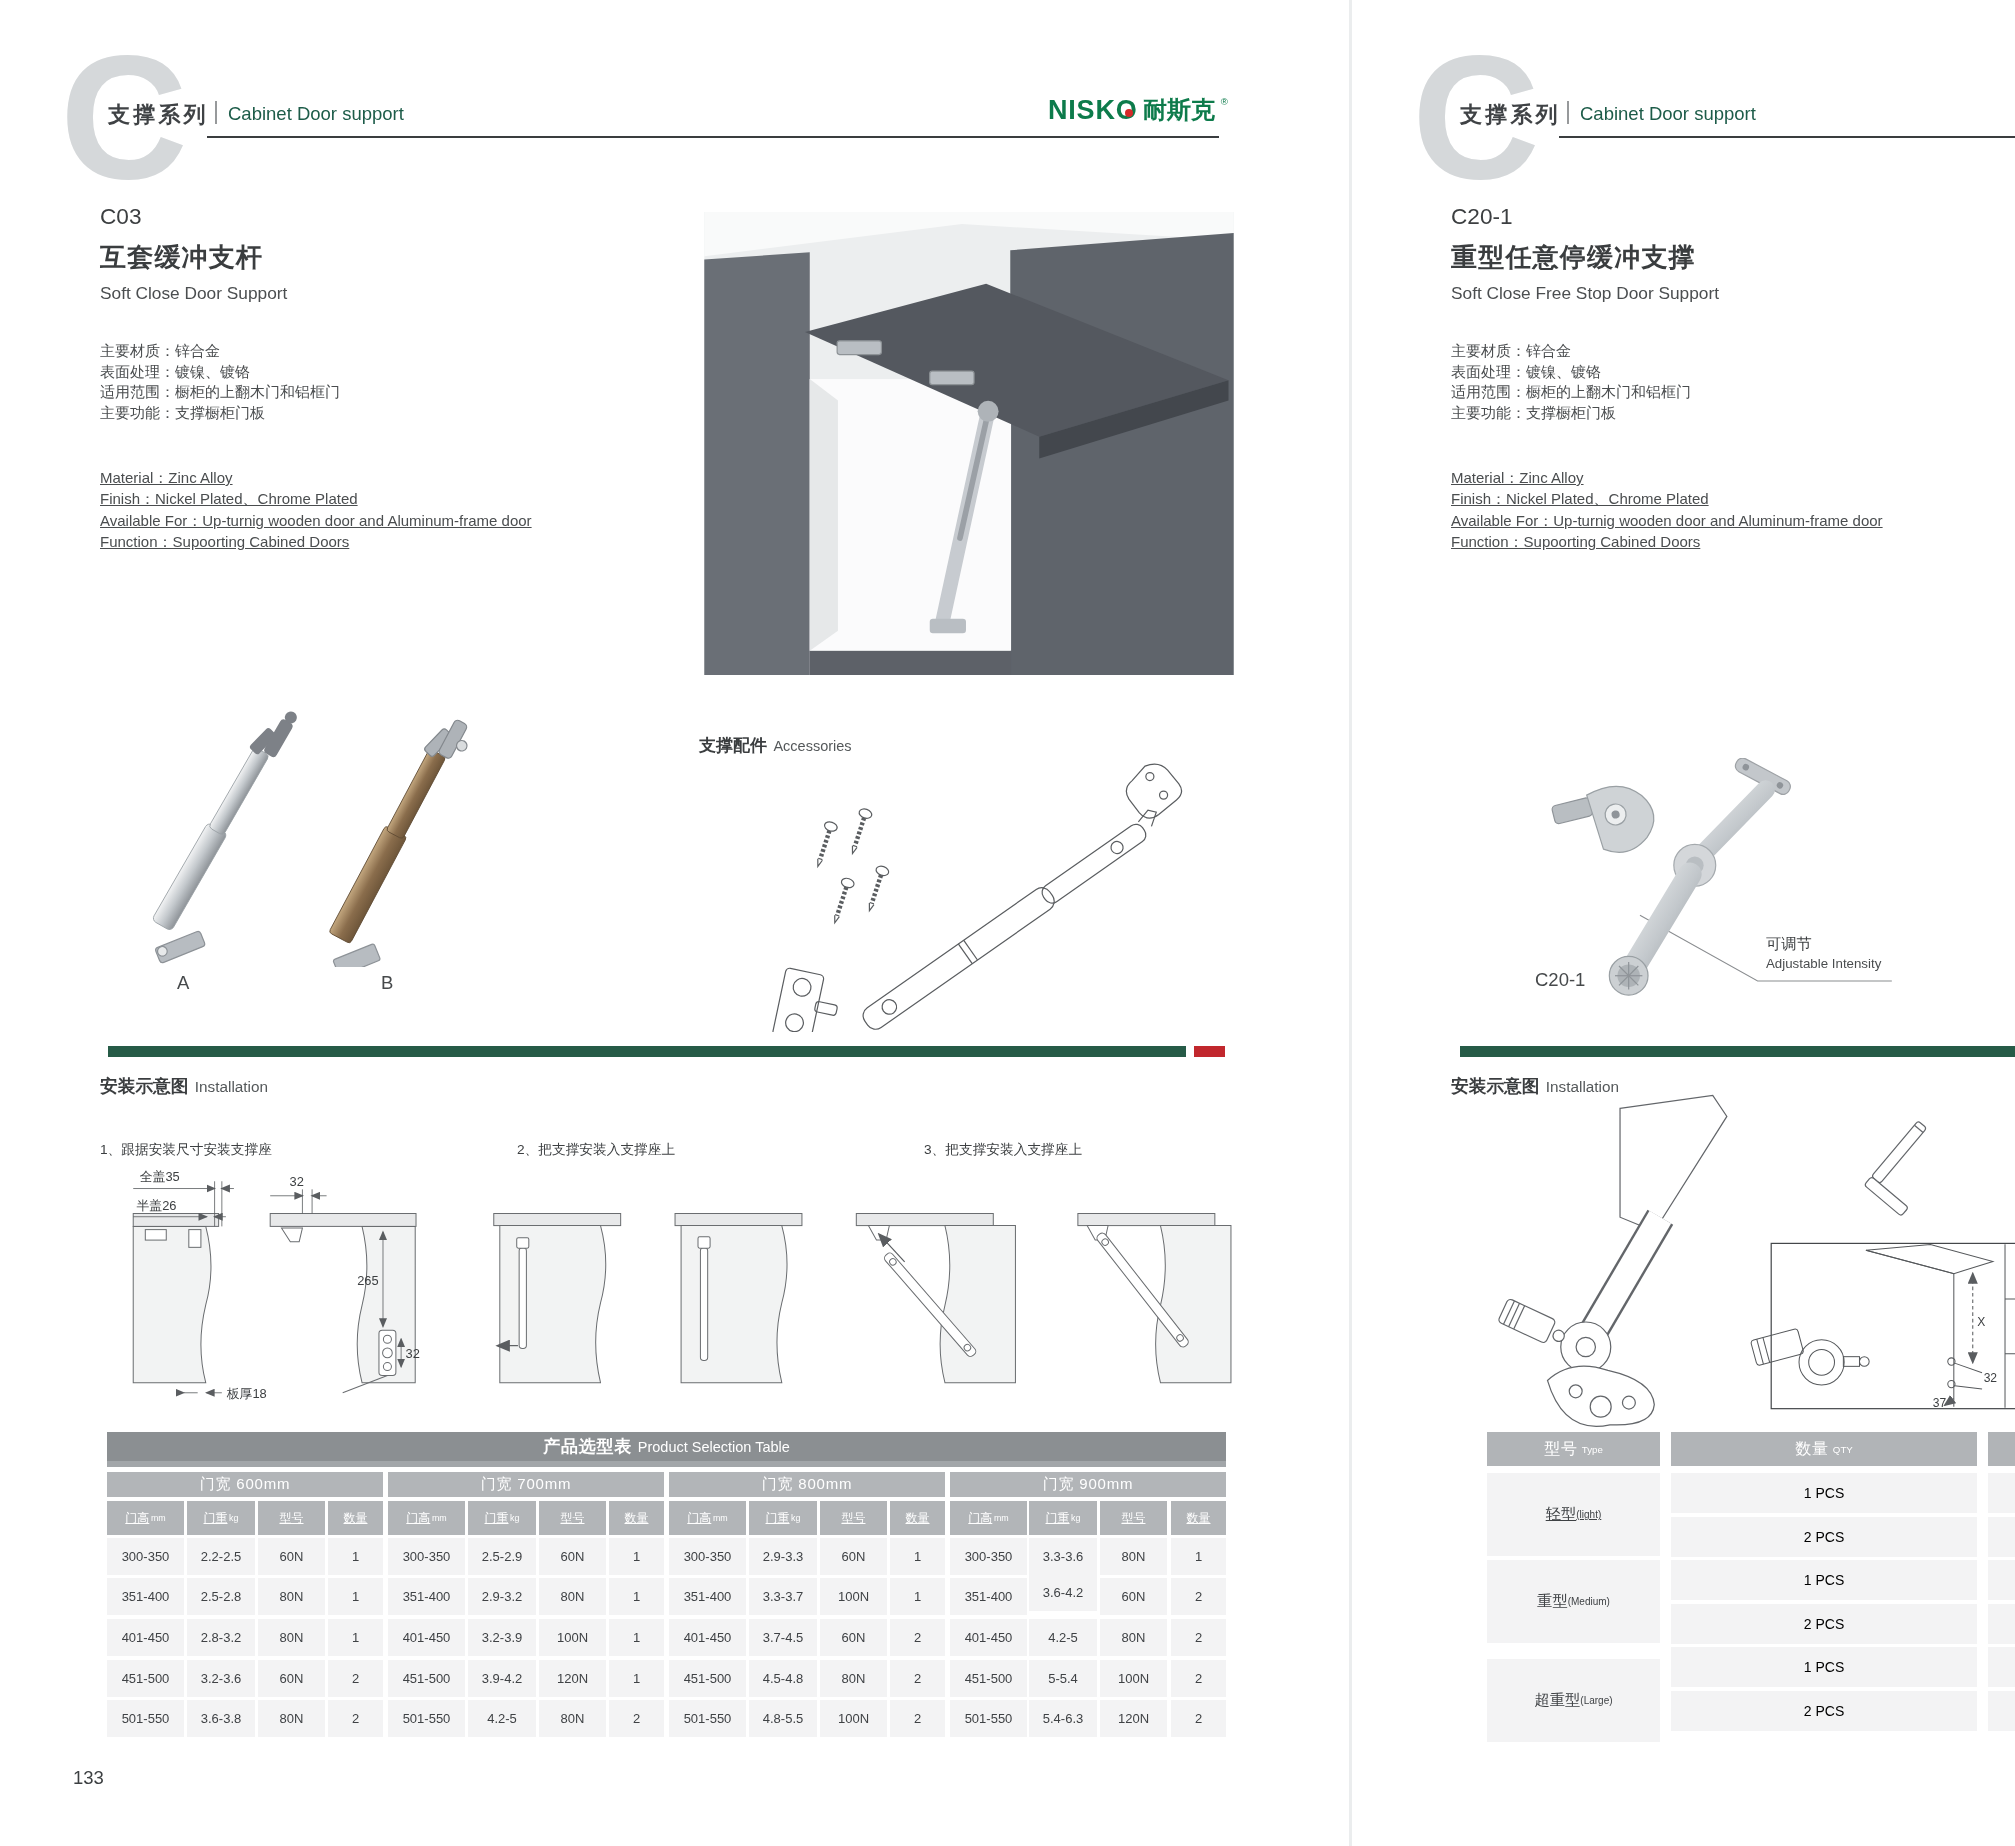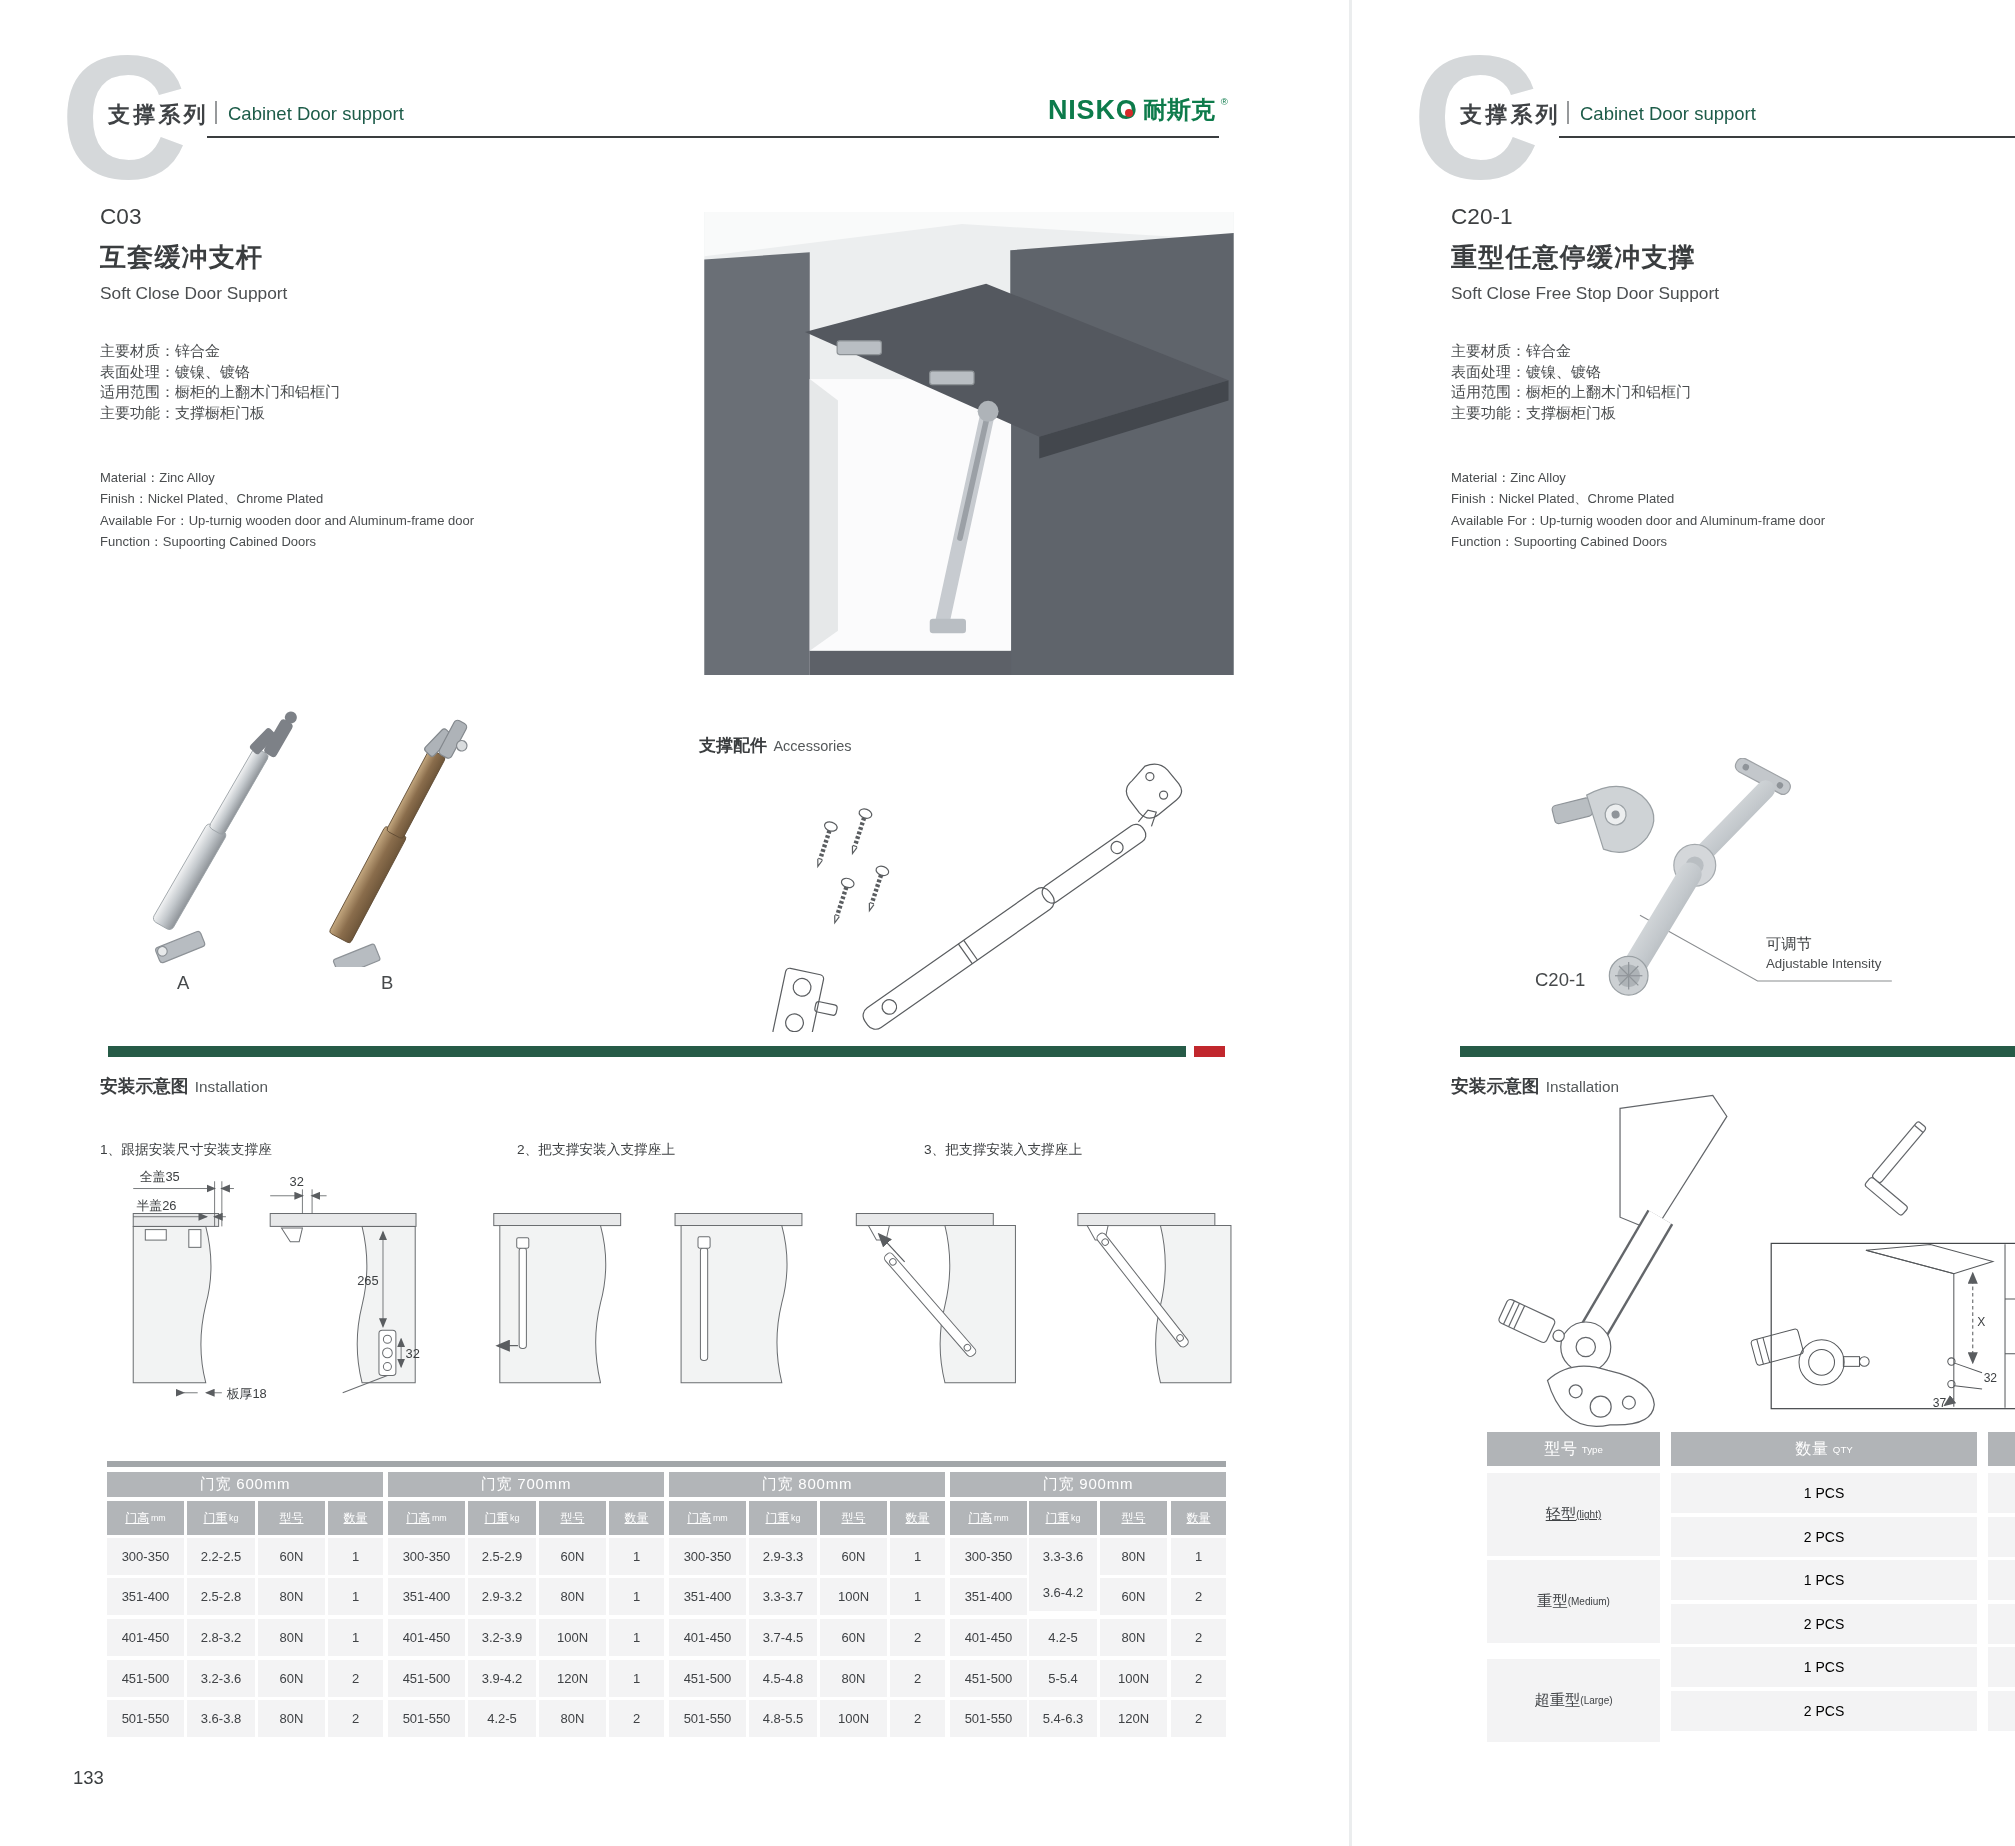--- a/index.html
+++ b/index.html
@@ -13,21 +13,21 @@
   .brand{position:absolute;display:flex;align-items:flex-start;gap:5.6px;z-index:2;}
   .brand-en{position:relative;font-size:27px;font-weight:800;color:#0d7b4b;letter-spacing:0.8px;line-height:1;}
   .brand-dot{position:absolute;right:4.8px;top:12px;width:8px;height:8px;border-radius:50%;background:#d42a2a;}
   .brand-zh{font-size:24px;font-weight:700;color:#0d7b4b;line-height:1.1;}
   .brand-reg{font-size:9.7px;color:#0d7b4b;line-height:1;}
   .hline{position:absolute;height:1.6px;background:#3a3d3f;}
   .pcode{position:absolute;font-size:22.6px;font-weight:500;color:#3c3f41;}
   .ptitle-zh{position:absolute;font-size:26px;font-weight:700;color:#3a3d3f;letter-spacing:1.2px;}
   .ptitle-en{position:absolute;font-size:17.3px;color:#4b4e50;}
   .specs{position:absolute;font-size:15px;color:#4a4d4f;line-height:20.6px;}
-  .specs-en{position:absolute;font-size:13px;color:#4a4d4f;line-height:21.4px;}
+  .specs-en{position:absolute;font-size:15px;color:#4a4d4f;line-height:21.4px;text-decoration:underline;}
   .sec-label{position:absolute;display:flex;align-items:baseline;gap:6.4px;}
   .sec-label .zh{font-size:17.7px;font-weight:700;color:#3a3d3f;}
   .sec-label .en{font-size:15.3px;color:#54585a;}
   .step{position:absolute;font-size:13.7px;color:#3c3f41;}
   .bar-green{position:absolute;height:10.5px;background:#265b47;}
   .bar-red{position:absolute;height:10.5px;background:#c1272d;}
   .ab-label{position:absolute;font-size:18.5px;color:#46494b;}
   .callout-zh{position:absolute;font-size:15.3px;color:#3c3f41;}
   .callout-en{position:absolute;font-size:13.3px;color:#4a4d4f;}
   .pagenum{position:absolute;font-size:18.5px;color:#3c3f41;}
@@ -290,20 +290,24 @@
       <g transform="translate(2478,192) rotate(52)">
           <rect x="0" y="-12" width="350" height="24" rx="10" fill="#fff"></rect>
           <circle cx="24" cy="0" r="8" fill="#fff"></circle>
           <circle cx="326" cy="0" r="8" fill="#fff"></circle>
         </g>
     </g>
     <line x1="1995" y1="260" x2="1932" y2="192" stroke="#5a5d60" stroke-width="3" marker-end="url(#ah-e)"></line>
   </svg>
 
   <div class="tbl" id="left-table" style="left:107px;top:1432px;width:1119px;height:322px;">
+      <div class="cell t-title" style="left: 0px; top: 0px; width: 1119px; height: 29px;">
+        <span class="zh">产品选型表</span>
+        <span class="en">Product Selection Table</span>
+      </div>
       <div class="cell t-strip" style="left: 0px; top: 29px; width: 1119px; height: 6.4px;"></div>
       <div class="cell t-group" style="left: 0px; top: 40px; width: 276px; height: 25px;">门宽 600mm</div>
       <div class="cell t-group" style="left: 281px; top: 40px; width: 276px; height: 25px;">门宽 700mm</div>
       <div class="cell t-group" style="left: 562px; top: 40px; width: 276px; height: 25px;">门宽 800mm</div>
       <div class="cell t-group" style="left: 843px; top: 40px; width: 276px; height: 25px;">门宽 900mm</div>
       <div class="cell t-colhead" style="left: 0px; top: 69px; width: 77px; height: 34px;">
         <span class="zh">门高</span>
         <span class="unit">mm</span>
       </div>
       <div class="cell t-colhead" style="left: 80px; top: 69px; width: 68px; height: 34px;">

